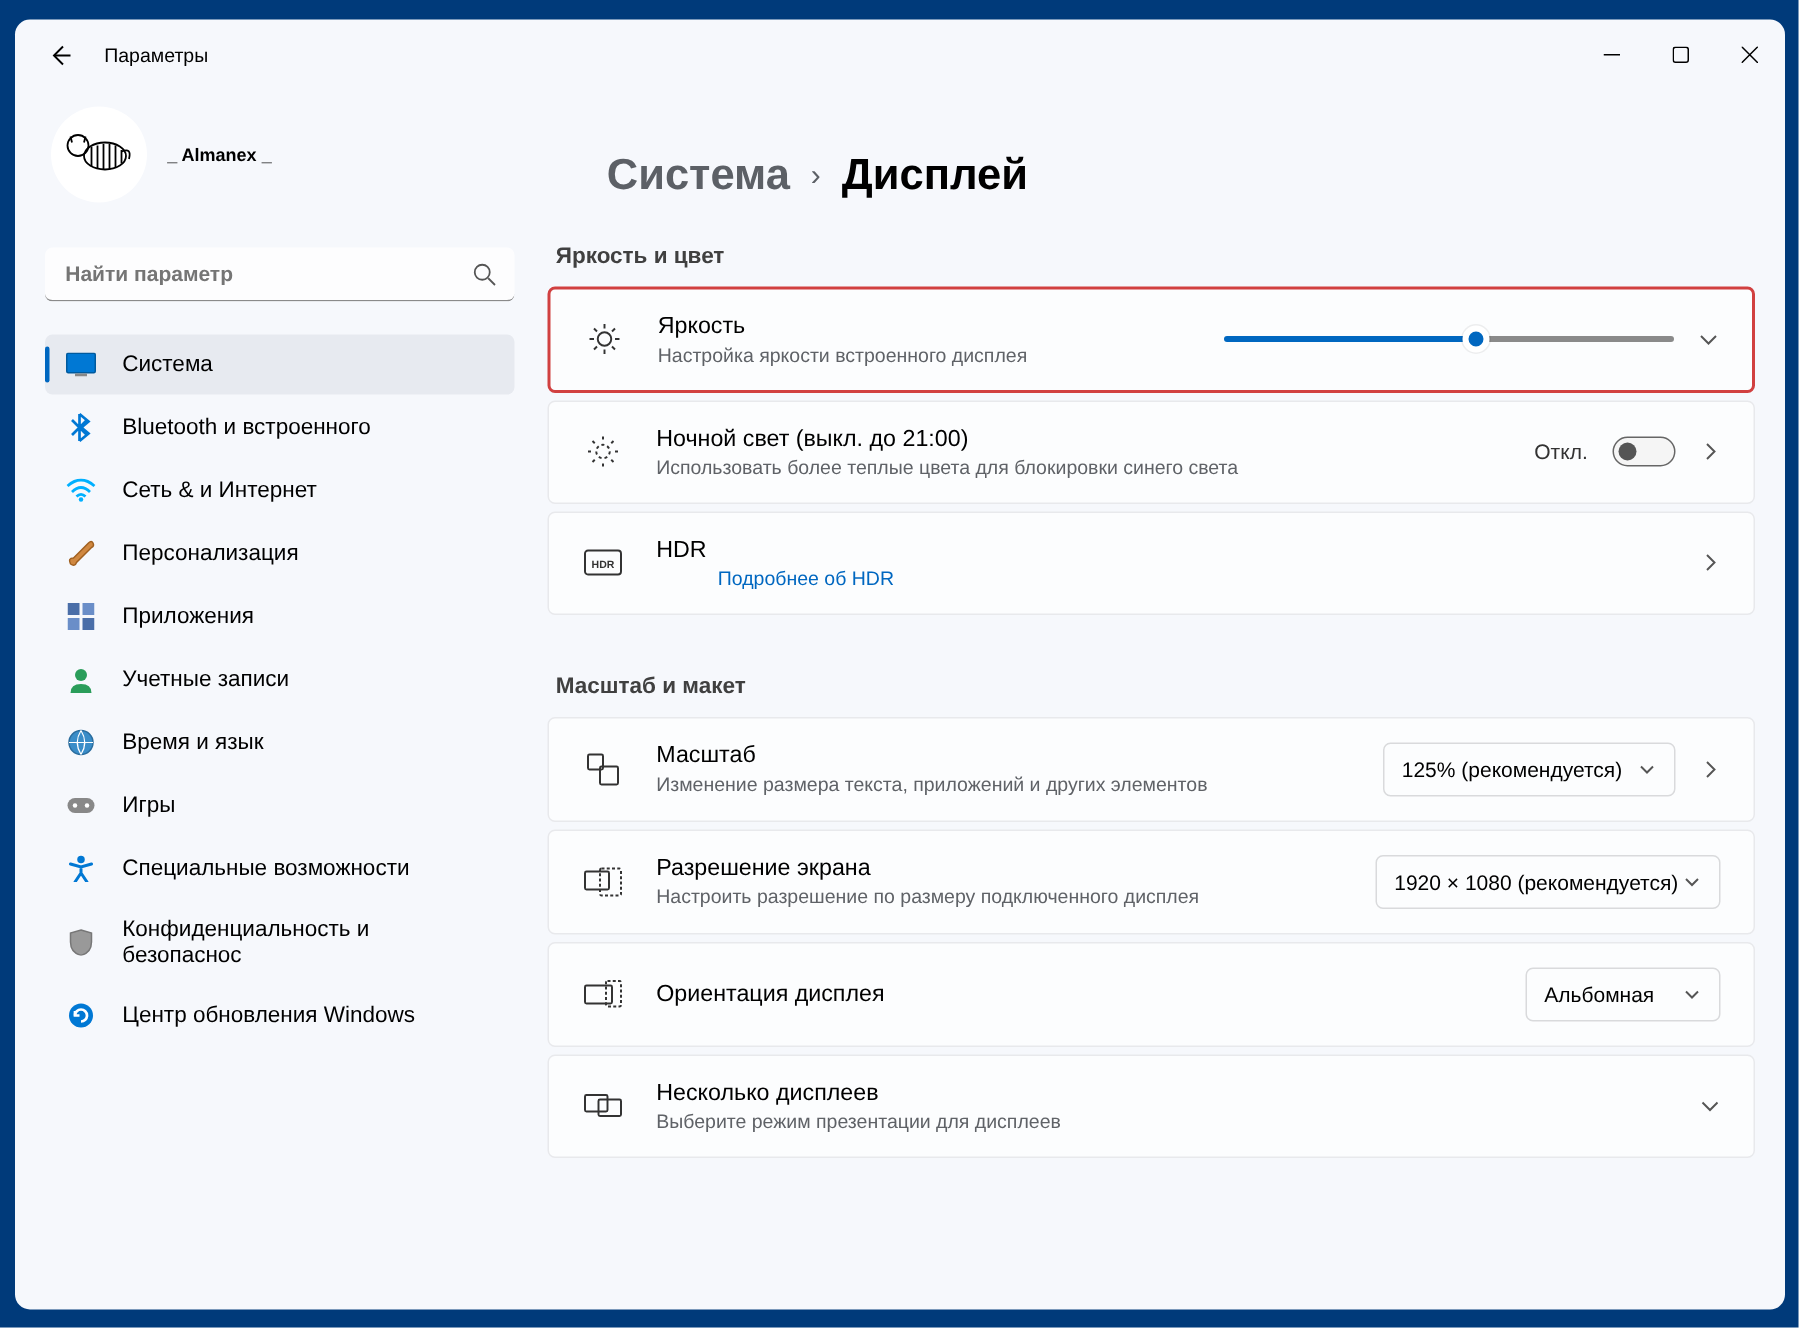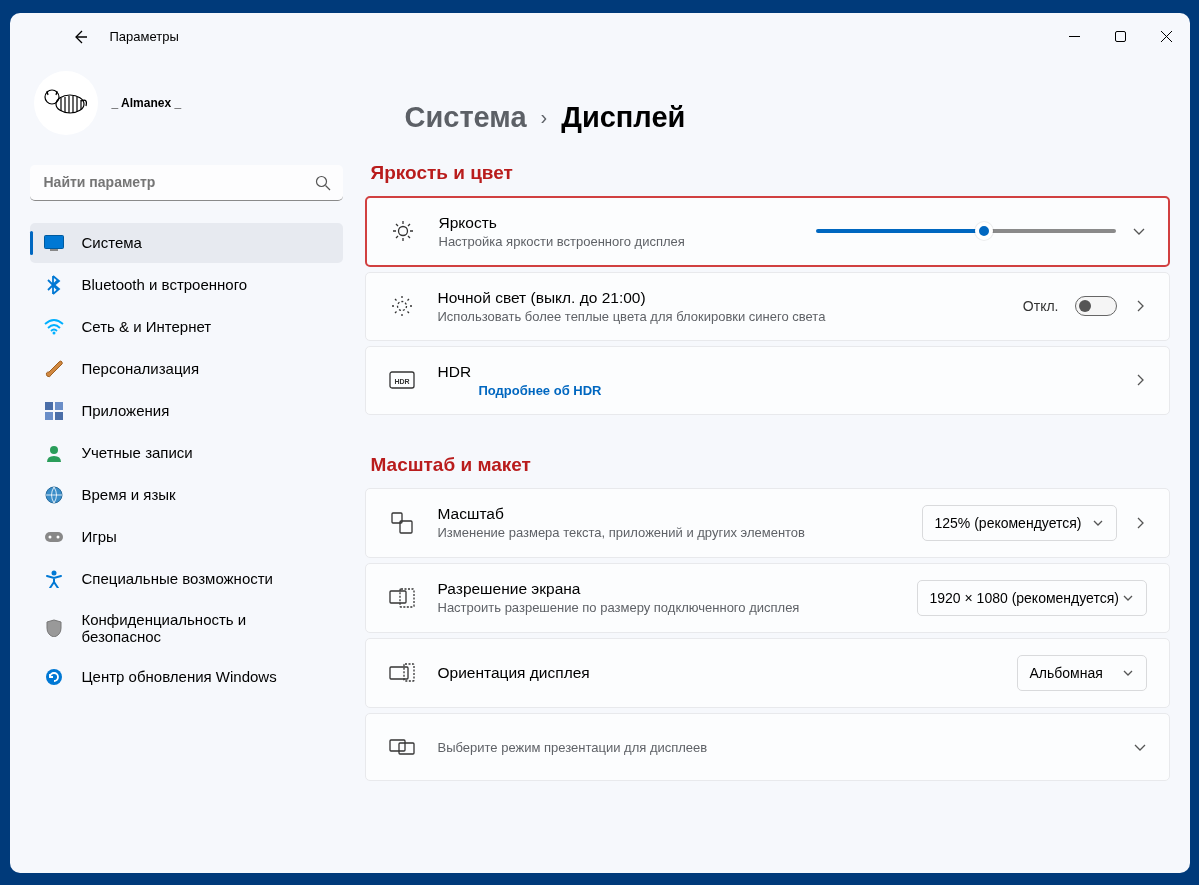--- a/index.html
+++ b/index.html
@@ -1,18 +1,18 @@
 <!DOCTYPE html>
 <html><head>
   <meta charset="utf-8">
   <style>
     * { margin: 0; padding: 0; box-sizing: border-box; font-family: 'Segoe UI', sans-serif; }
     body { background: #003a7a; display: flex; justify-content: center; align-items: center; min-height: 885px; }
     .window { width: 1180px; height: 860px; background: #f6f8fc; border-radius: 10px; overflow: hidden; display: flex; flex-direction: column; }
-    .titlebar { height: 48px; display: flex; align-items: center; justify-content: space-between; padding: 0 0 0 20px; margin-left: 40px; }
+    .titlebar { height: 48px; display: flex; align-items: center; justify-content: space-between; padding: 0 0 0 20px; }
     .titlebar-left { display: flex; align-items: center; gap: 20px; }
     .back-btn { width: 20px; height: 20px; display: flex; align-items: center; justify-content: center; cursor: pointer; }
     .title { font-size: 13px; color: #000; }
     .win-controls { display: flex; }
     .win-btn { width: 46px; height: 40px; display: flex; align-items: center; justify-content: center; cursor: pointer; }
     .content { flex: 1; display: flex; overflow: hidden; }
     .sidebar { width: 345px; padding: 10px 12px 20px 20px; display: flex; flex-direction: column; }
     .profile { display: flex; align-items: center; gap: 14px; margin-bottom: 30px; padding-left: 4px; }
     .avatar { width: 64px; height: 64px; border-radius: 50%; background: #fff; display: flex; align-items: center; justify-content: center; font-size: 32px; }
     .username { font-size: 12px; font-weight: 700; }
@@ -22,28 +22,28 @@
     .nav { list-style: none; }
     .nav-item { display: flex; align-items: center; gap: 18px; padding: 10px 14px; border-radius: 5px; cursor: pointer; font-size: 15px; position: relative; margin-bottom: 2px; }
     .nav-item.active { background: #e7eaf0; }
     .nav-item.active::before { content: ''; position: absolute; left: 0; top: 8px; bottom: 8px; width: 3px; background: #0067c0; border-radius: 2px; }
     .nav-icon { width: 20px; height: 20px; display: flex; align-items: center; justify-content: center; flex-shrink: 0; }
     .main { flex: 1; padding: 40px 20px 20px 10px; overflow-y: auto; }
     .breadcrumb { display: flex; align-items: center; gap: 14px; margin-bottom: 28px; padding-left: 40px; }
     .bc-parent { font-size: 29px; font-weight: 600; color: #5c6066; cursor: pointer; }
     .bc-sep { font-size: 20px; color: #5c6066; }
     .bc-current { font-size: 29px; font-weight: 600; color: #000; }
-    .section-title { font-size: 19px; font-weight: 600; color: #b91c1c; margin: 0 0 12px 6px; }
+    .section-title { font-size: 15px; font-weight: 600; color: #404040; margin: 0 0 12px 6px; }
     .card { background: #fcfdfe; border: 1px solid #e8e9ec; border-radius: 5px; margin-bottom: 5px; display: flex; align-items: center; padding: 16px 22px; gap: 22px; min-height: 68px; }
     .card.highlighted { border: 2px solid #d14040; }
     .card-icon { width: 28px; display: flex; align-items: center; justify-content: center; flex-shrink: 0; }
     .card-body { flex: 1; min-width: 0; }
     .card-title { font-size: 15.5px; color: #000; }
     .card-subtitle { font-size: 13px; color: #5f6267; margin-top: 2px; }
-    .card-link { font-size: 13px; color: #0067c0; font-weight: 700; margin-top: 2px; cursor: pointer; padding-left: 41px; }
+    .card-link { font-size: 13px; color: #0067c0; font-weight: 400; margin-top: 2px; cursor: pointer; padding-left: 41px; }
     .card-controls { display: flex; align-items: center; gap: 16px; }
     .slider-wrap { width: 300px; display: flex; align-items: center; }
     .slider { width: 100%; height: 4px; background: linear-gradient(to right, #0067c0 56%, #8a8a8a 56%); border-radius: 2px; position: relative; }
     .slider-thumb { position: absolute; left: 56%; top: 50%; transform: translate(-50%, -50%); width: 18px; height: 18px; background: #0067c0; border: 4px solid #fff; border-radius: 50%; box-shadow: 0 0 0 1px #00000010; }
     .chevron { width: 14px; height: 14px; cursor: pointer; flex-shrink: 0; }
     .toggle { width: 42px; height: 20px; border: 1px solid #666; border-radius: 10px; position: relative; cursor: pointer; background: #f5f5f5; }
     .toggle-knob { position: absolute; left: 3px; top: 3px; width: 12px; height: 12px; background: #555; border-radius: 50%; }
     .toggle-label { font-size: 14px; color: #333; margin-left: 44px; }
     .dropdown { min-width: 195px; height: 36px; border: 1px solid #d9dadc; border-radius: 5px; background: #fcfdfe; display: flex; align-items: center; justify-content: space-between; padding: 0 12px; cursor: pointer; font-size: 14px; margin-left: 16px; }
     .dropdown.small { min-width: 130px; }
@@ -356,20 +356,21 @@
       </div>
 
       <div class="card">
         <div class="card-icon">
             <svg width="26" height="20" viewBox="0 0 26 20">
               <rect x="1" y="3" width="15" height="11" stroke="#333" fill="none" stroke-width="1.3" rx="1"></rect>
               <rect x="10" y="6" width="15" height="11" stroke="#333" fill="none" stroke-width="1.3" rx="1"></rect>
             </svg>
           </div>
         <div class="card-body">
+          <div class="card-title">Несколько дисплеев</div>
           <div class="card-subtitle">Выберите режим презентации для дисплеев</div>
         </div>
         <div class="card-controls">
           <span class="chevron"><svg viewBox="0 0 14 14">
                 <path d="M2 5 L7 10 L12 5" stroke="#555" fill="none" stroke-width="1.3"></path>
               </svg></span>
         </div>
       </div>
 
     </div>

